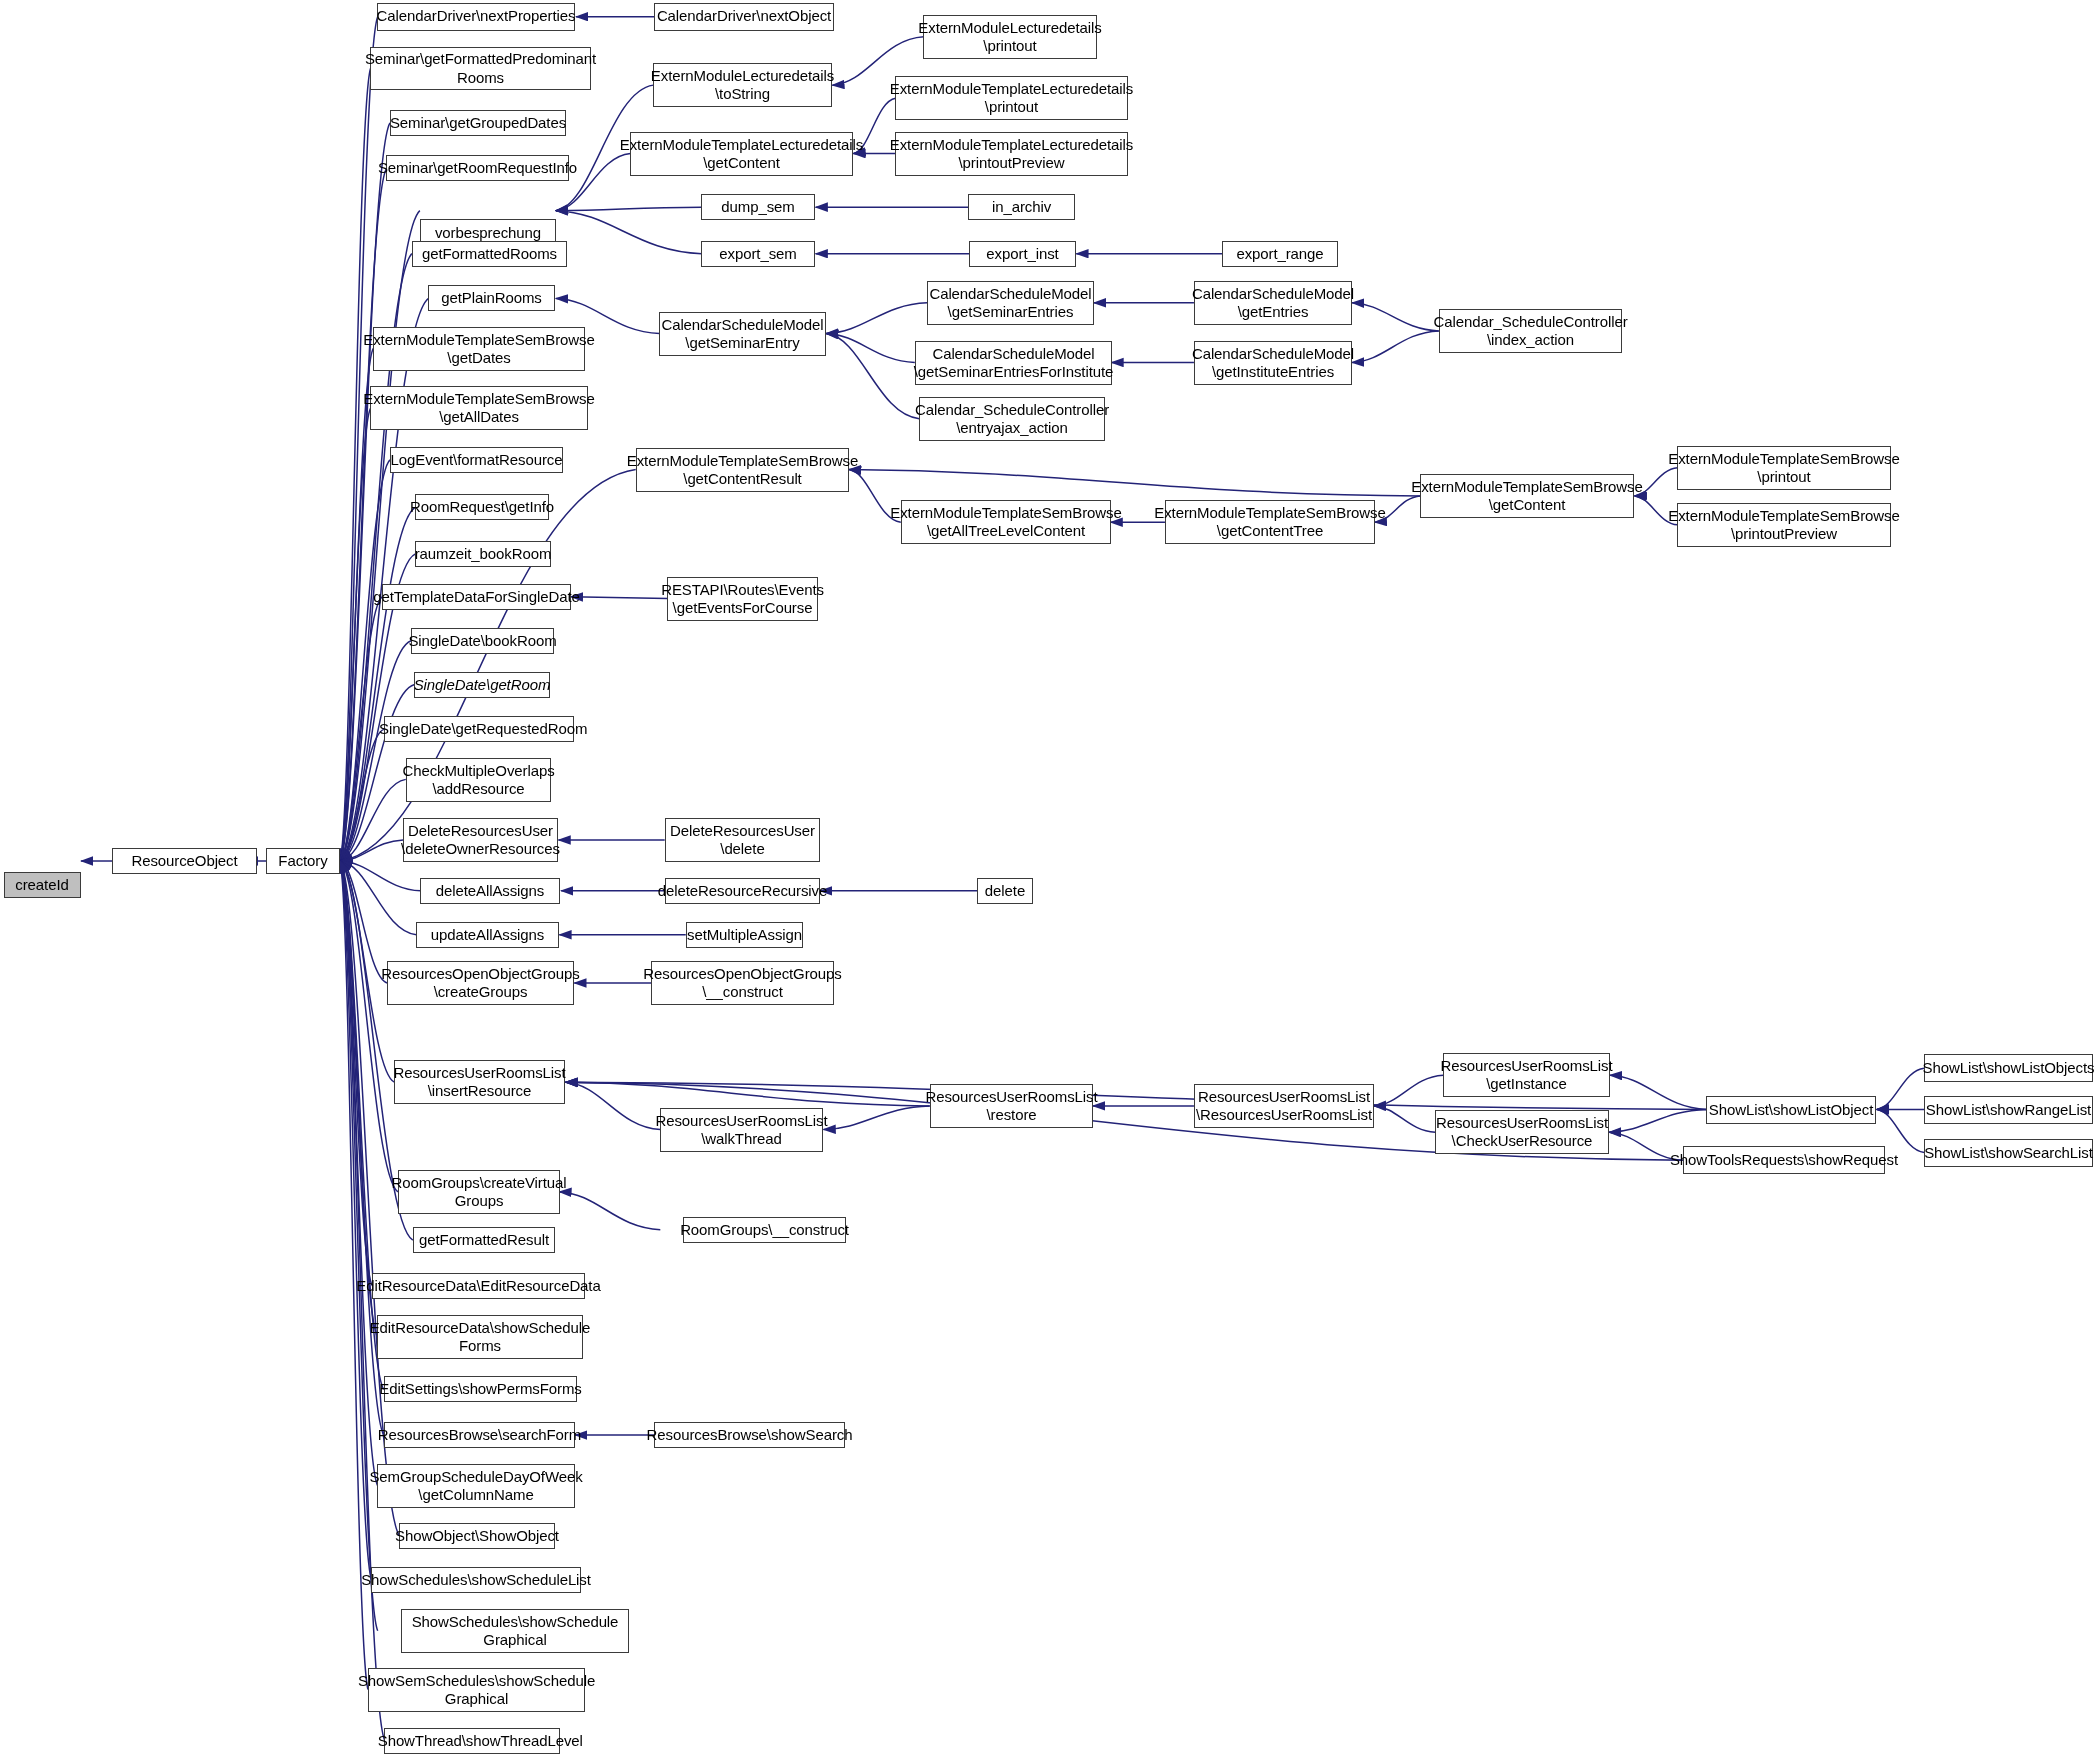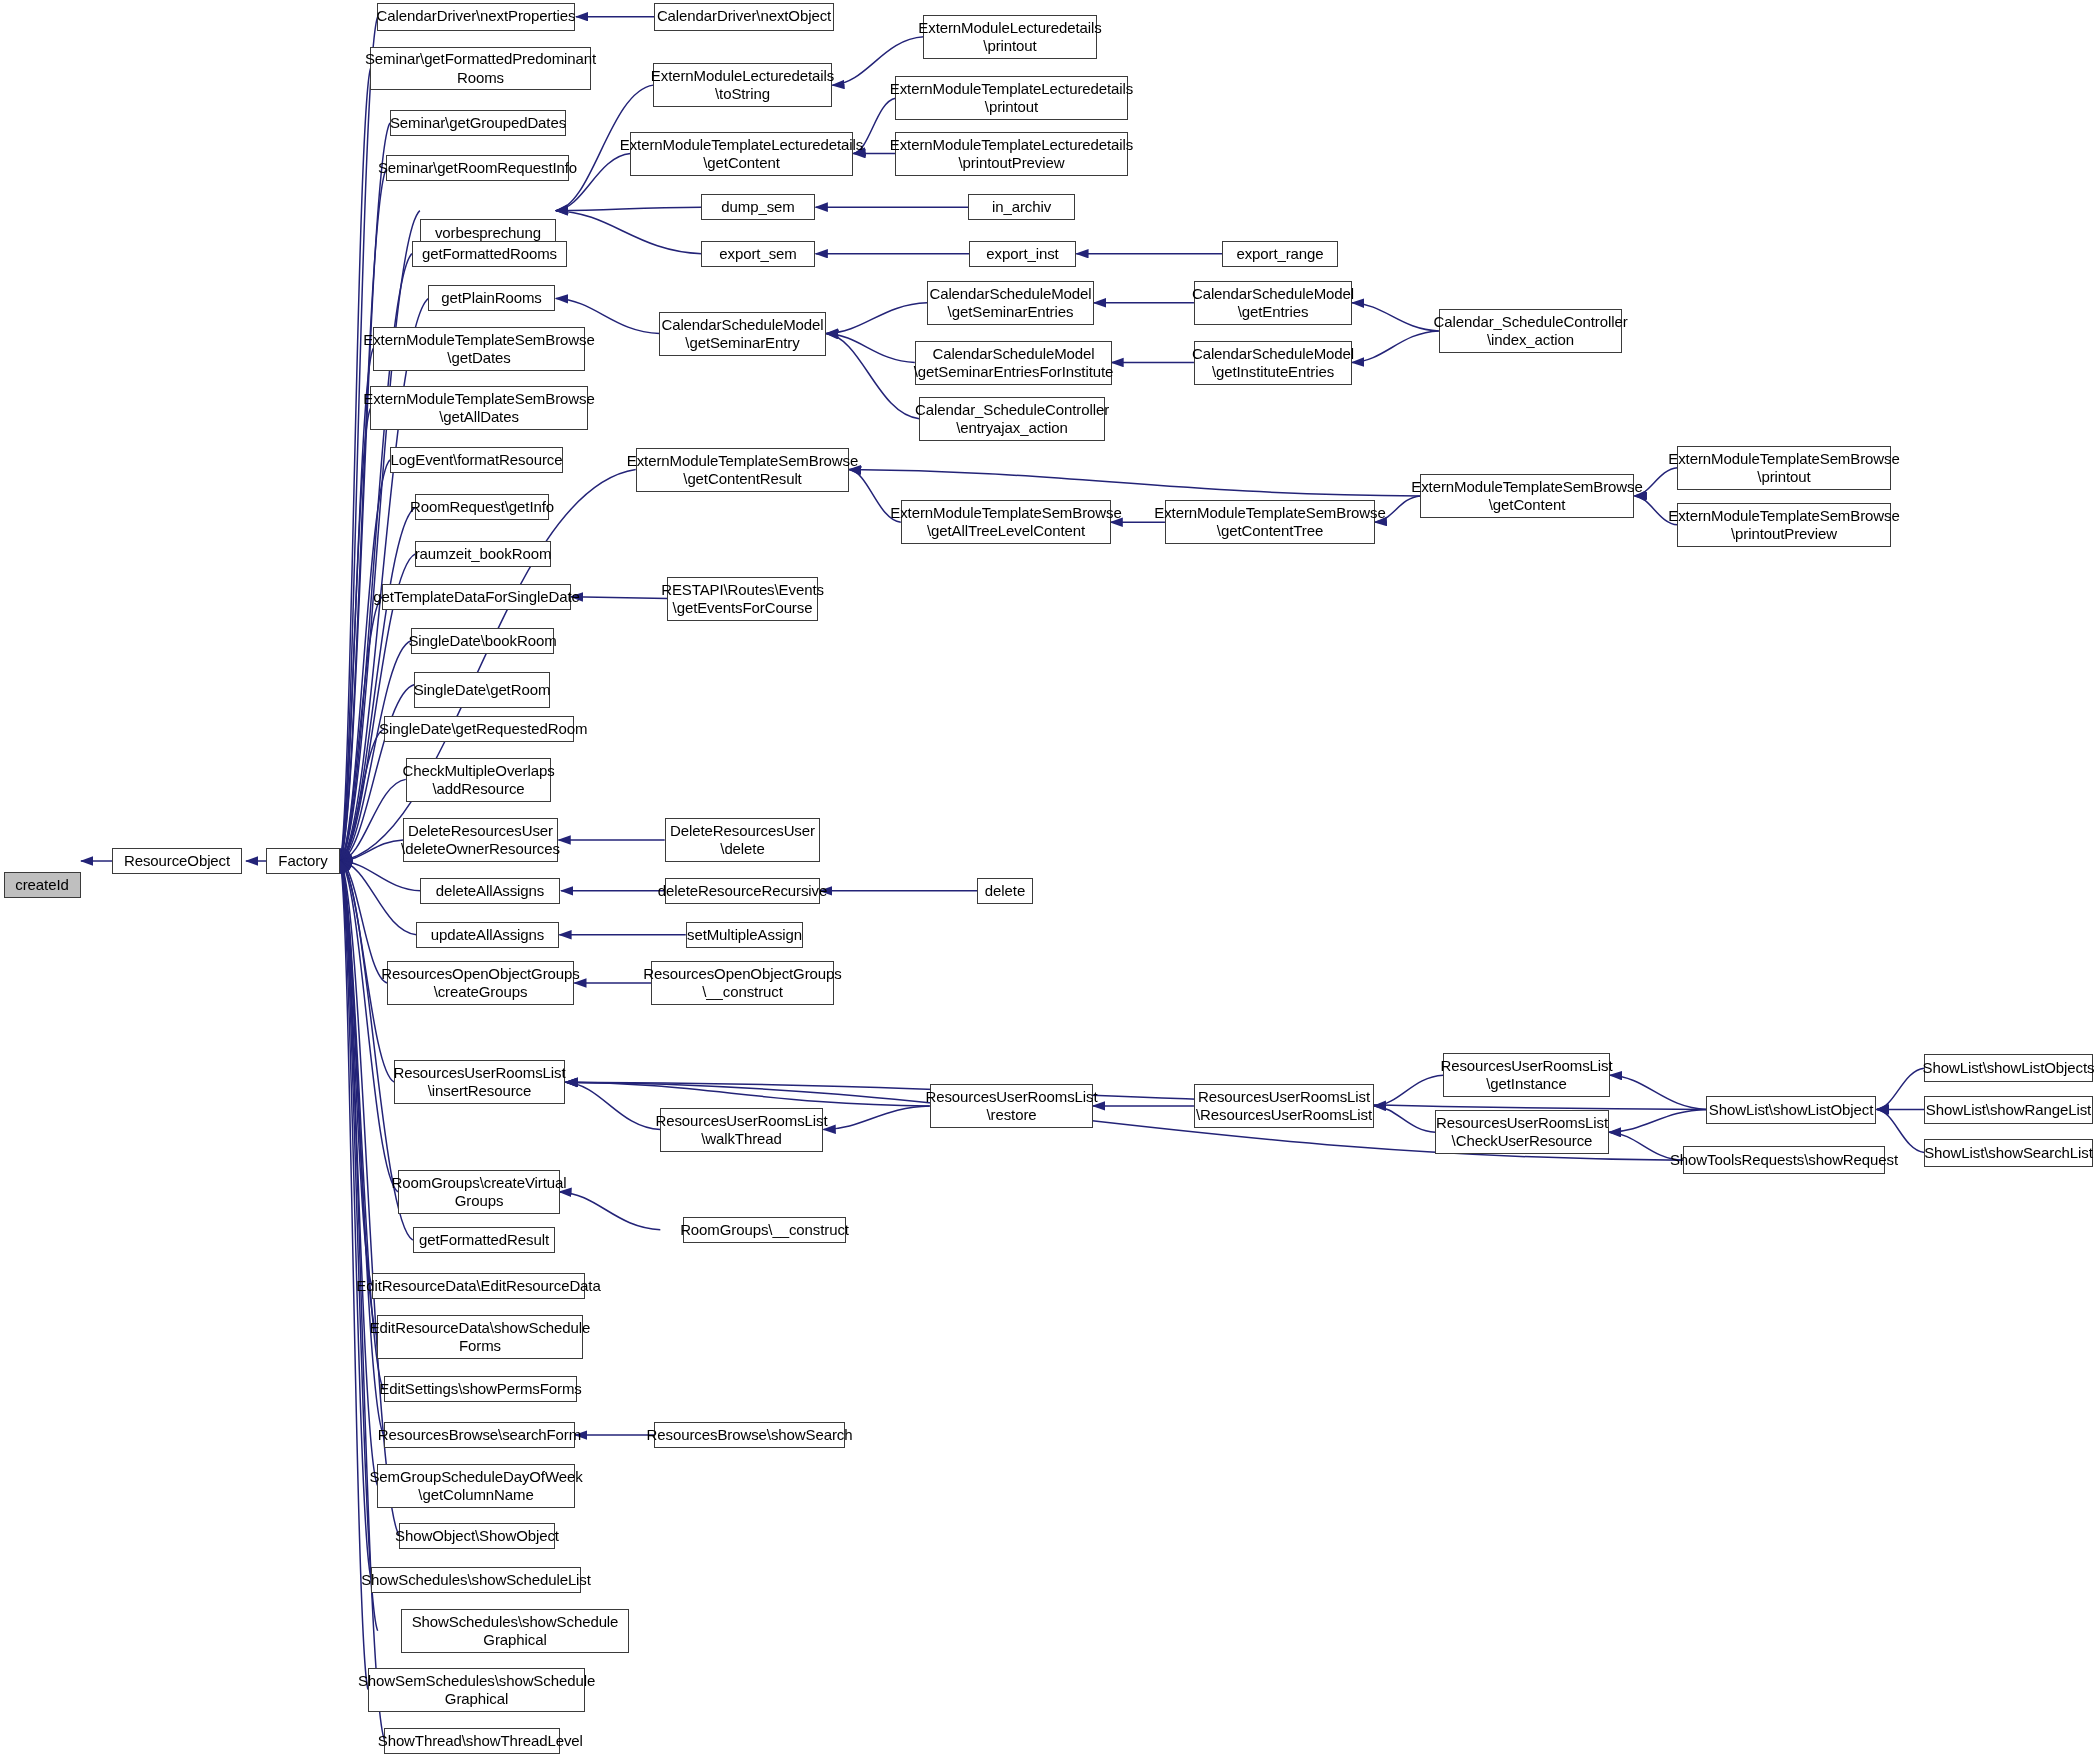--- a/index.html
+++ b/index.html
@@ -117,21 +117,21 @@
         <path d="M423,1800 C406.8,1759.05 400.68,1013.76 387,981" fill="none" stroke="#232377" stroke-width="1.7" marker-end="url(#arrow)"></path>
         <path d="M430,1858 C410.65,1814.15 403.34,1016.08 387,981" fill="none" stroke="#232377" stroke-width="1.7" marker-end="url(#arrow)"></path>
         <path d="M419,1925 C404.6,1877.8 399.16,1018.76 387,981" fill="none" stroke="#232377" stroke-width="1.7" marker-end="url(#arrow)"></path>
         <path d="M438,1983 C415.05,1932.9 406.38,1021.08 387,981" fill="none" stroke="#232377" stroke-width="1.7" marker-end="url(#arrow)"></path>
         <path d="M1944,1264 C1359,1262.45 1138,1234.24 644,1233" fill="none" stroke="#232377" stroke-width="1.7" marker-end="url(#arrow)"></path>
         <path d="M1917,1322 C1344.15,1317.55 1127.74,1236.56 644,1233" fill="none" stroke="#232377" stroke-width="1.7" marker-end="url(#arrow)"></path>
       </g>
   </svg>
   <div id="nodes">
       <div class="node root" style="left: 3.5px; top: 848px; width: 77px; height: 26px; margin-top: 24px;">createId</div>
-      <div class="node" style="left: 112px; top: 848px; width: 130px; height: 26px;">ResourceObject</div>
+      <div class="node" style="left: 112px; top: 848px; width: 145px; height: 26px;">ResourceObject</div>
       <div class="node" style="left: 266px; top: 848px; width: 74px; height: 26px;">Factory</div>
       <div class="node" style="left: 377px; top: 2.6px; width: 198px; height: 28px;">CalendarDriver\nextProperties</div>
       <div class="node" style="left: 654px; top: 2.6px; width: 180px; height: 28px;">CalendarDriver\nextObject</div>
       <div class="node" style="left: 370px; top: 47px; width: 221px; height: 43px;">Seminar\getFormattedPredominant
 Rooms</div>
       <div class="node" style="left: 390px; top: 110px; width: 176px; height: 26px;">Seminar\getGroupedDates</div>
       <div class="node" style="left: 386px; top: 155px; width: 183px; height: 26px;">Seminar\getRoomRequestInfo</div>
       <div class="node" style="left: 923px; top: 15px; width: 174px; height: 44px;">ExternModuleLecturedetails
 \printout</div>
       <div class="node" style="left: 653px; top: 63px; width: 179px; height: 44px;">ExternModuleLecturedetails
@@ -180,21 +180,21 @@
 \getAllTreeLevelContent</div>
       <div class="node" style="left: 1165px; top: 500px; width: 210px; height: 44px;">ExternModuleTemplateSemBrowse
 \getContentTree</div>
       <div class="node" style="left: 390px; top: 447px; width: 173px; height: 26px;">LogEvent\formatResource</div>
       <div class="node" style="left: 415px; top: 494px; width: 134px; height: 26px;">RoomRequest\getInfo</div>
       <div class="node" style="left: 415px; top: 541px; width: 136px; height: 26px;">raumzeit_bookRoom</div>
       <div class="node" style="left: 382px; top: 584px; width: 189px; height: 26px;">getTemplateDataForSingleDate</div>
       <div class="node" style="left: 667px; top: 577px; width: 151px; height: 44px;">RESTAPI\Routes\Events
 \getEventsForCourse</div>
       <div class="node" style="left: 411px; top: 628px; width: 143px; height: 26px;">SingleDate\bookRoom</div>
-      <div class="node" style="left: 414px; top: 672px; width: 136px; height: 36px;">SingleDate\getRoom</div>
+      <div class="node" style="left: 414px; top: 672px; width: 136px; height: 26px; font-style: italic;">SingleDate\getRoom</div>
       <div class="node" style="left: 384px; top: 716px; width: 190px; height: 26px; padding-left: 12px;">SingleDate\getRequestedRoom</div>
       <div class="node" style="left: 406px; top: 758px; width: 145px; height: 44px;">CheckMultipleOverlaps
 \addResource</div>
       <div class="node" style="left: 403px; top: 818px; width: 155px; height: 44px;">DeleteResourcesUser
 \deleteOwnerResources</div>
       <div class="node" style="left: 665px; top: 818px; width: 155px; height: 44px;">DeleteResourcesUser
 \delete</div>
       <div class="node" style="left: 420px; top: 878px; width: 140px; height: 26px;">deleteAllAssigns</div>
       <div class="node" style="left: 665px; top: 878px; width: 155px; height: 26px;">deleteResourceRecursive</div>
       <div class="node" style="left: 977px; top: 878px; width: 56px; height: 26px;">delete</div>

